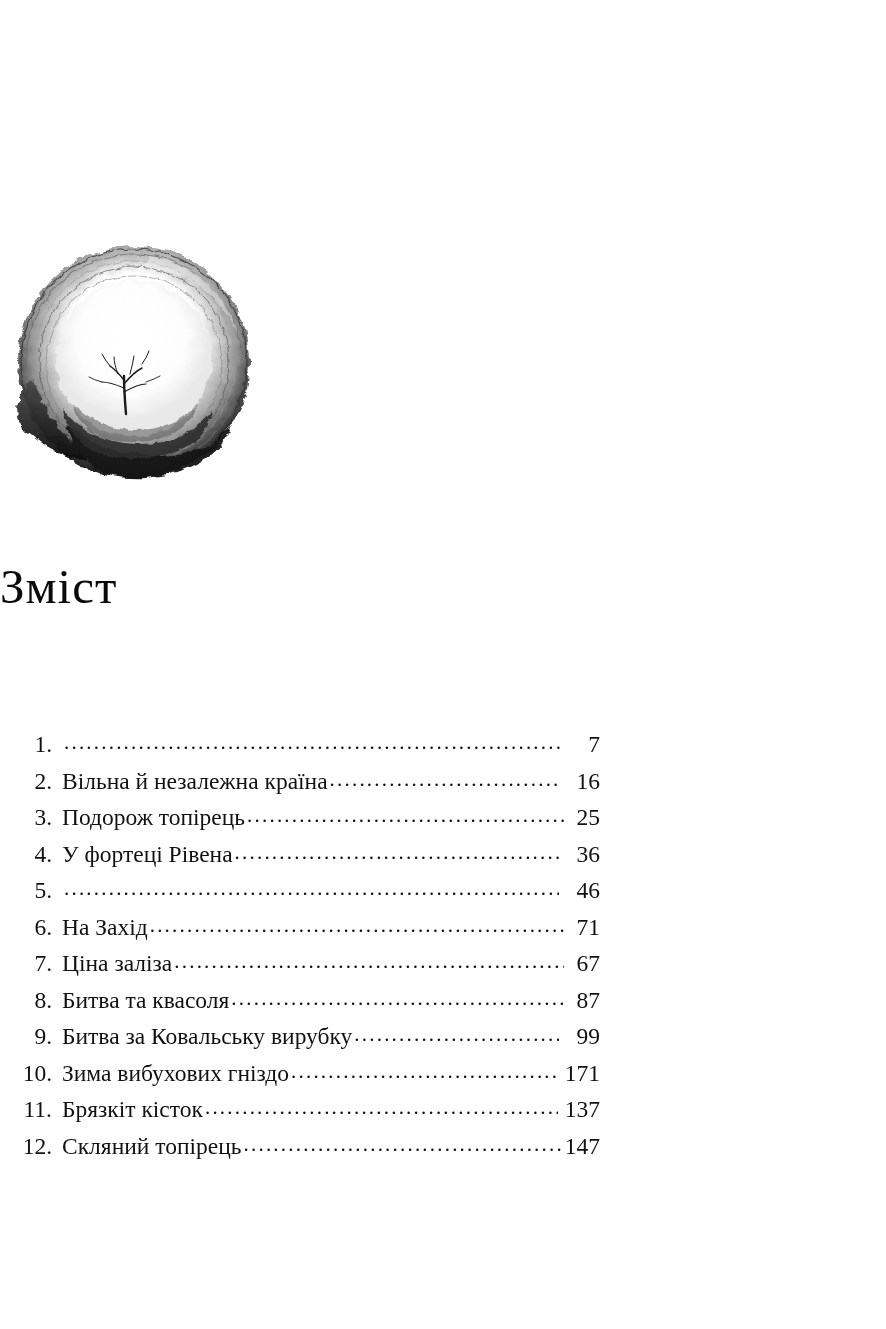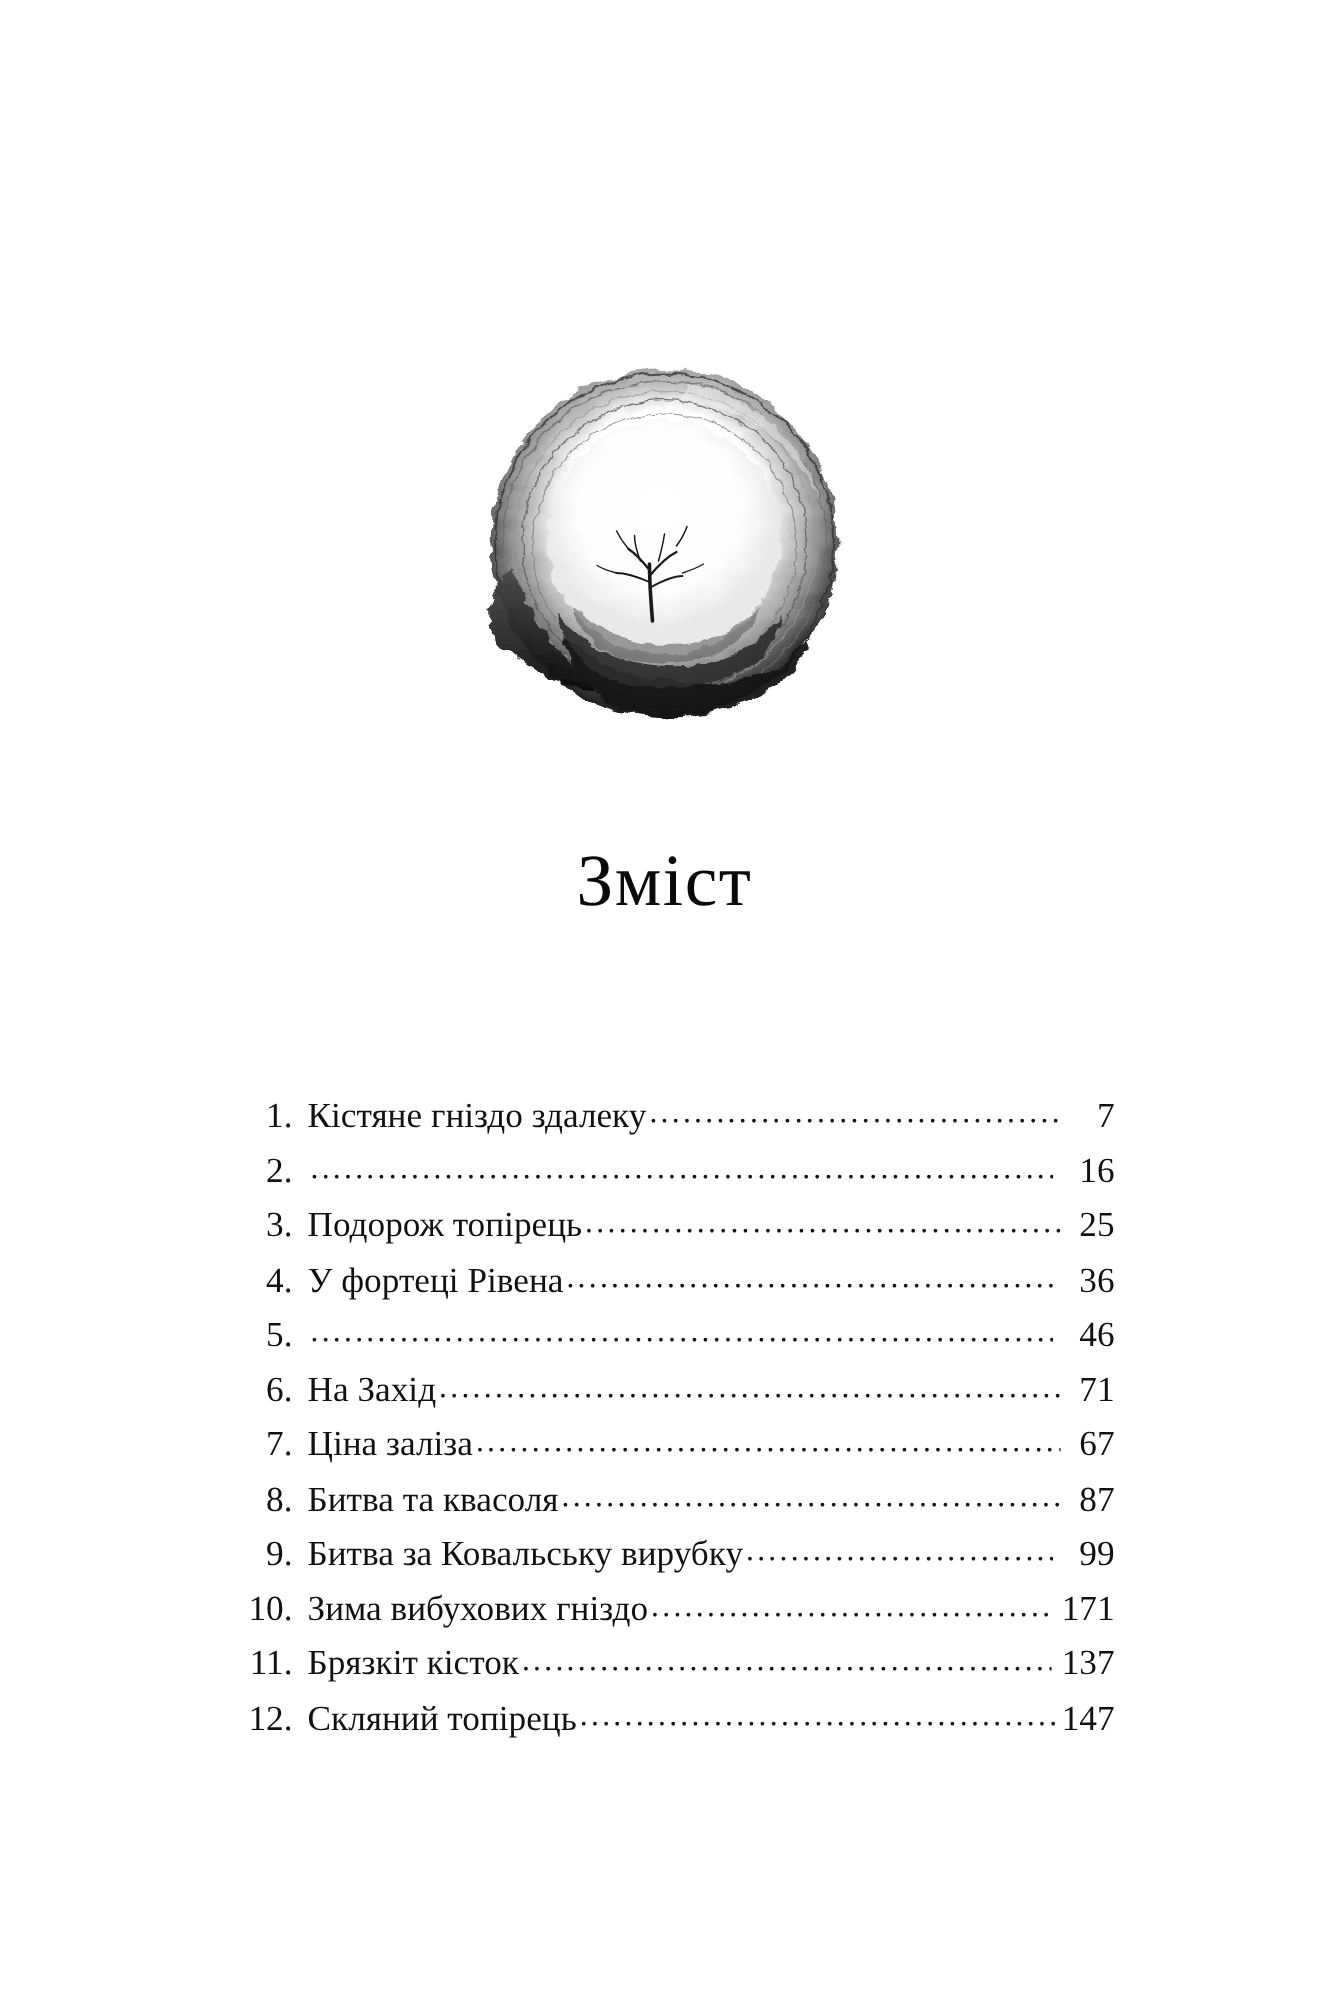--- a/index.html
+++ b/index.html
@@ -14,21 +14,21 @@
     font-family: "Liberation Serif", serif;
     color: #000000;
     overflow: hidden;
   }
 
   .page {
     position: absolute;
     inset: 0;
     display: flex;
     flex-direction: column;
-    align-items: center;
+    align-items: flex-start;
   }
 
   
   .ornament-wrap {
     margin-top: 228px;
     width: 268px;
     height: 268px;
     position: relative;
   }
   .ornament-wrap svg {
@@ -169,26 +169,26 @@
         <path d="M150 28 q70 12 88 78 q-26 -58 -92 -68 z" fill="#ffffff" opacity="0.35" filter="url(#roughSoft)"></path>
       </g>
     </svg>
   </div>
 
   <div class="toc-title">Зміст</div>
 
   <div class="toc-list">
       <div class="toc-row">
         <span class="toc-num">1.</span>
-        <span class="toc-label">Кістяне гніздо здалеку</span>
         <span class="toc-dots">.............................................................................................</span>
         <span class="toc-page">7</span>
       </div>
       <div class="toc-row gap-wide">
         <span class="toc-num">2.</span>
+        <span class="toc-label">Вільна й незалежна країна</span>
         <span class="toc-dots">.............................................................................................</span>
         <span class="toc-page">16</span>
       </div>
       <div class="toc-row">
         <span class="toc-num">3.</span>
         <span class="toc-label">Подорож топірець</span>
         <span class="toc-dots">.............................................................................................</span>
         <span class="toc-page">25</span>
       </div>
       <div class="toc-row gap-wide">

